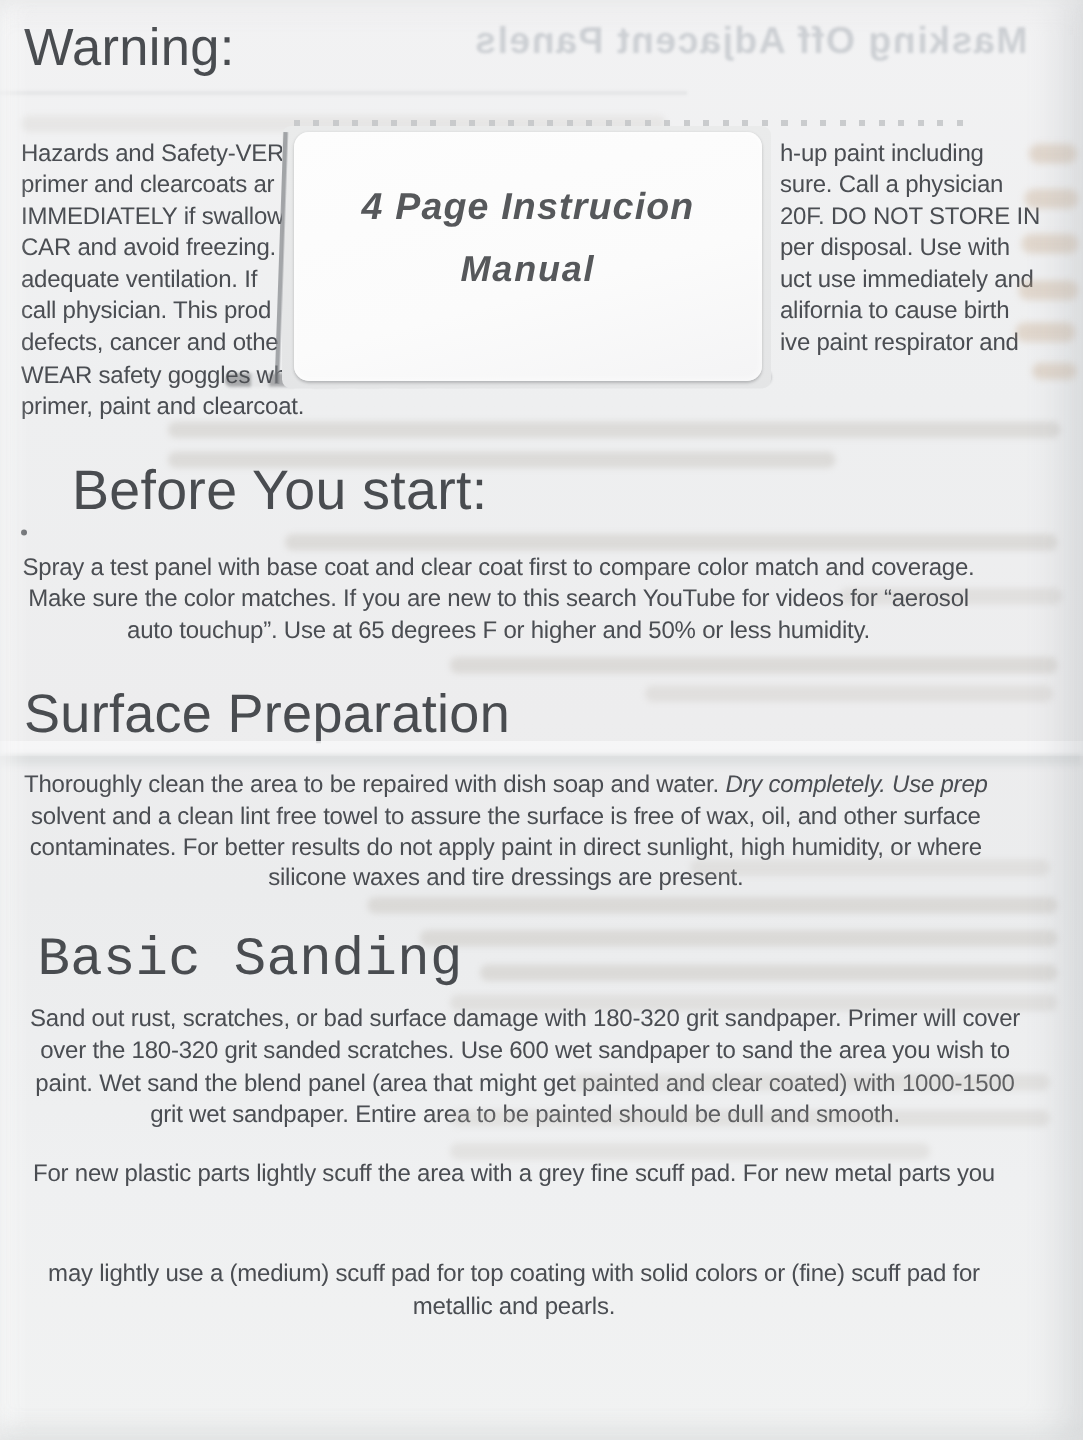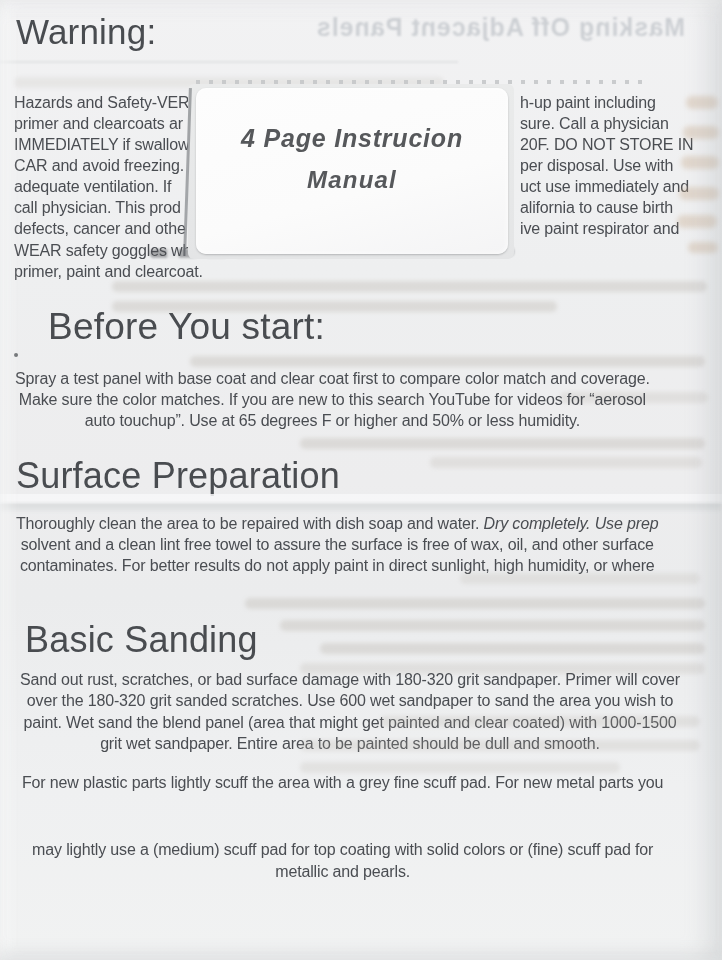--- a/index.html
+++ b/index.html
@@ -133,29 +133,30 @@
     <div class="bt">auto touchup”.  Use at 65 degrees F or higher and 50% or less humidity.</div>
   </div>
 
   <div class="h" style="left:16px; top:455px; font-size:36px;">Surface Preparation</div>
   <div class="seam"></div>
   <div class="seam-shadow"></div>
   <div class="para" style="left:16px; top:514px;">
     <div class="bt"><span>Thoroughly clean the area to be repaired with dish soap and water.  </span><span class="it">Dry completely. Use prep</span></div>
     <div class="bt">solvent and a clean lint free towel to assure the surface is free of wax, oil, and other surface</div>
     <div class="bt">contaminates. For better results do not apply paint in direct sunlight, high humidity, or where</div>
+    <div class="bt">silicone waxes and tire dressings are present.</div>
   </div>
 
   <div class="ghostline" style="top:573px; left:460px; width:240px; opacity:.2;"></div>
   <div class="ghostline" style="top:598px; left:245px; width:460px;"></div>
   <div class="ghostline" style="top:620px; left:280px; width:425px;"></div>
   <div class="ghostline" style="top:643px; left:320px; width:385px;"></div>
   <div class="ghostline" style="top:663px; left:300px; width:405px; opacity:.22;"></div>
 
-  <div class="h" style="left:25px; top:619px; font-size:36px;">Basic Sanding</div>
+  <div class="h" style="left:25px; top:619px; font-size:36px;font-family:Liberation Mono, monospace;">Basic Sanding</div>
   <div class="para" style="left:20px; top:669px;">
     <div class="bt" style="line-height:21.3px;">Sand out rust, scratches, or bad surface damage with 180-320 grit sandpaper. Primer will cover</div>
     <div class="bt" style="line-height:21.3px;">over the 180-320 grit sanded scratches. Use 600 wet sandpaper to sand the area you wish to</div>
     <div class="bt" style="line-height:21.3px;">paint. Wet sand the blend panel (area that might get painted and clear coated) with 1000-1500</div>
     <div class="bt" style="line-height:21.3px;">grit wet sandpaper. Entire area to be painted should be dull and smooth.</div>
   </div>
 
   <div class="ghostline" style="top:716px; left:380px; width:320px; opacity:.22;"></div>
   <div class="ghostline" style="top:740px; left:300px; width:400px; opacity:.22;"></div>
   <div class="ghostline" style="top:762px; left:300px; width:320px; opacity:.2;"></div>

